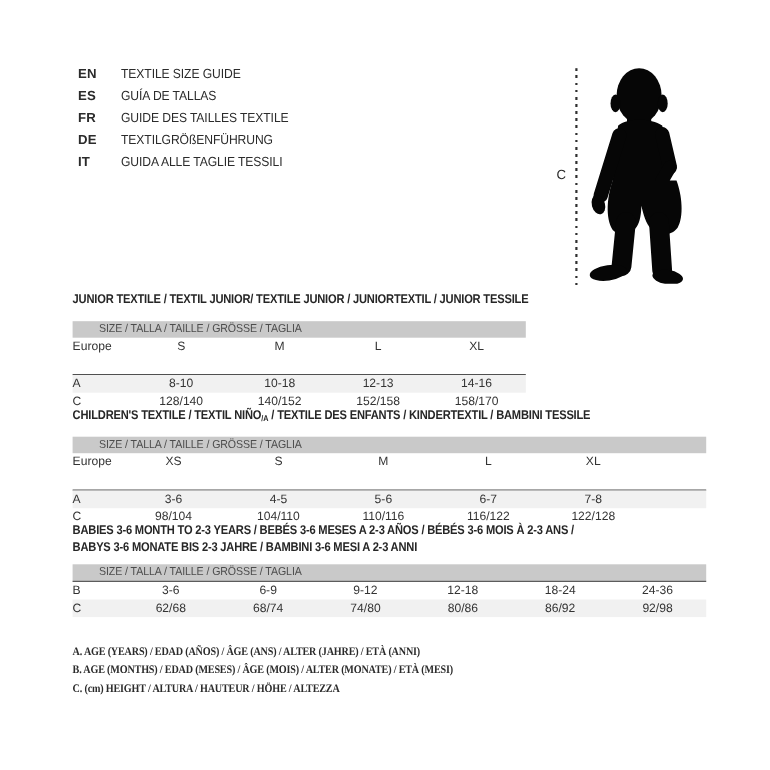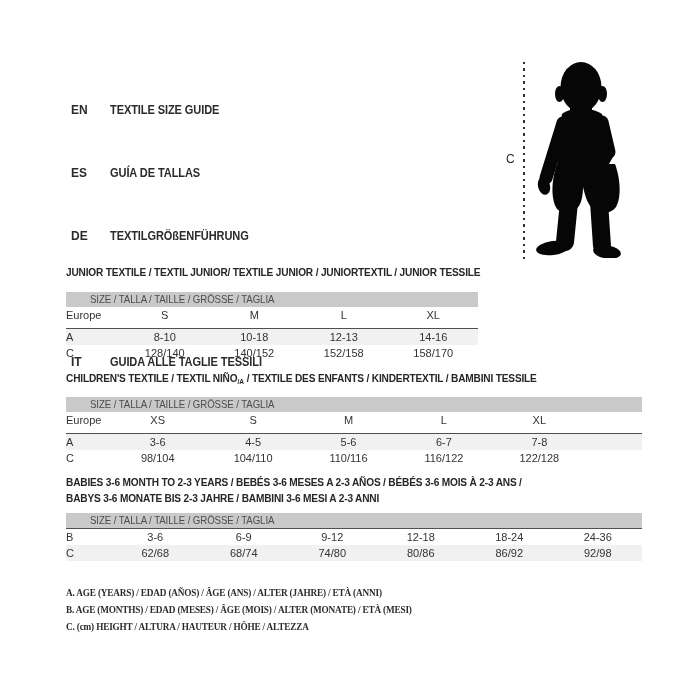--- a/index.html
+++ b/index.html
@@ -6,23 +6,23 @@
   .canvas {
     position:relative; width:700px; height:700px; background:#ffffff;
     font-family:"Liberation Sans", sans-serif; color:#333; overflow:hidden;
   }
   
   .cond { display:inline-block; transform:scaleX(0.88); transform-origin:0 50%; white-space:nowrap; letter-spacing:-0.2px; }
   .cond92 { display:inline-block; transform:scaleX(0.92); transform-origin:0 50%; white-space:nowrap; letter-spacing:-0.1px; }
 
   
   .lang-block { position:absolute; left:71px; top:57px; }
-  .lang-row { display:flex; height:20px; line-height:20px;margin-top:43px; }
+  .lang-row { display:flex; height:20px; line-height:20px; }
   .lang-code { flex:0 0 39px; font-size:12px; font-weight:bold; color:#2b2b2b; }
-  .lang-label { font-size:12px; font-weight:bold; color:#2b2b2b; }
+  .lang-label { font-size:12px; font-weight:normal; color:#2b2b2b; }
 
   
   .measure-line {
     position:absolute; left:523px; top:62px; width:2px; height:198px;
     background-image:repeating-linear-gradient(to bottom,#2f2f2f 0 2.5px, transparent 2.5px 6.5px);
   }
   .measure-label { position:absolute; left:506px; top:152px; font-size:12px; color:#2a2a2a; }
   .baby-svg { position:absolute; left:532px; top:60px; width:122px; height:198px; }
 
   
@@ -37,21 +37,21 @@
   .sizebar {
     height:15px; line-height:15px; background:#c9c9c9; padding-left:24px;
     font-size:10.5px; color:#4c4c4c; box-sizing:border-box;
   }
   .mt-j { margin-top:13px; }
   .mt-c { margin-top:12px; }
   .mt-b { margin-top:7px; }
   .lined { border-bottom:1px solid #505050; height:16px; }
 
   .trow { display:flex; height:16px; line-height:16px; font-size:11px; color:#333; box-sizing:border-box; }
-  .trow-head { border-bottom:1px solid #505050; height:22px; }
+  .trow-head { border-bottom:1px solid #505050; height:34px; }
   .alt { background:#f1f1f1; }
   .tlabel { text-align:left; }
   .sec-junior   .tlabel { flex:0 0 54px; }
   .sec-children .tlabel { flex:0 0 44px; }
   .sec-babies   .tlabel { flex:0 0 45px; }
   .tcell { flex:1 1 0; text-align:center; }
   .tfill { flex:0 0 55px; }
 
   
   .footnotes { position:absolute; left:66px; top:584px;font-family:Liberation Serif, serif; }
@@ -65,26 +65,26 @@
   <div class="lang-block">
     <div class="lang-row">
       <span class="lang-code">EN</span>
       <span class="lang-label"><span class="cond92">TEXTILE SIZE GUIDE</span></span>
     </div>
     <div class="lang-row">
       <span class="lang-code">ES</span>
       <span class="lang-label"><span class="cond92">GUÍA DE TALLAS</span></span>
     </div>
     <div class="lang-row">
+      <span class="lang-code">FR</span>
+      <span class="lang-label"><span class="cond92">GUIDE DES TAILLES TEXTILE</span></span>
+    </div>
+    <div class="lang-row">
       <span class="lang-code">DE</span>
       <span class="lang-label"><span class="cond92">TEXTILGRÖßENFÜHRUNG</span></span>
-    </div>
-    <div class="lang-row">
-      <span class="lang-code">FR</span>
-      <span class="lang-label"><span class="cond92">GUIDE DES TAILLES TEXTILE</span></span>
     </div>
     <div class="lang-row">
       <span class="lang-code">IT</span>
       <span class="lang-label"><span class="cond92">GUIDA ALLE TAGLIE TESSILI</span></span>
     </div>
   </div>
 
   <div class="measure-line"></div>
   <div class="measure-label">C</div>
   <svg class="baby-svg" viewBox="0 0 122 198" aria-hidden="true">

